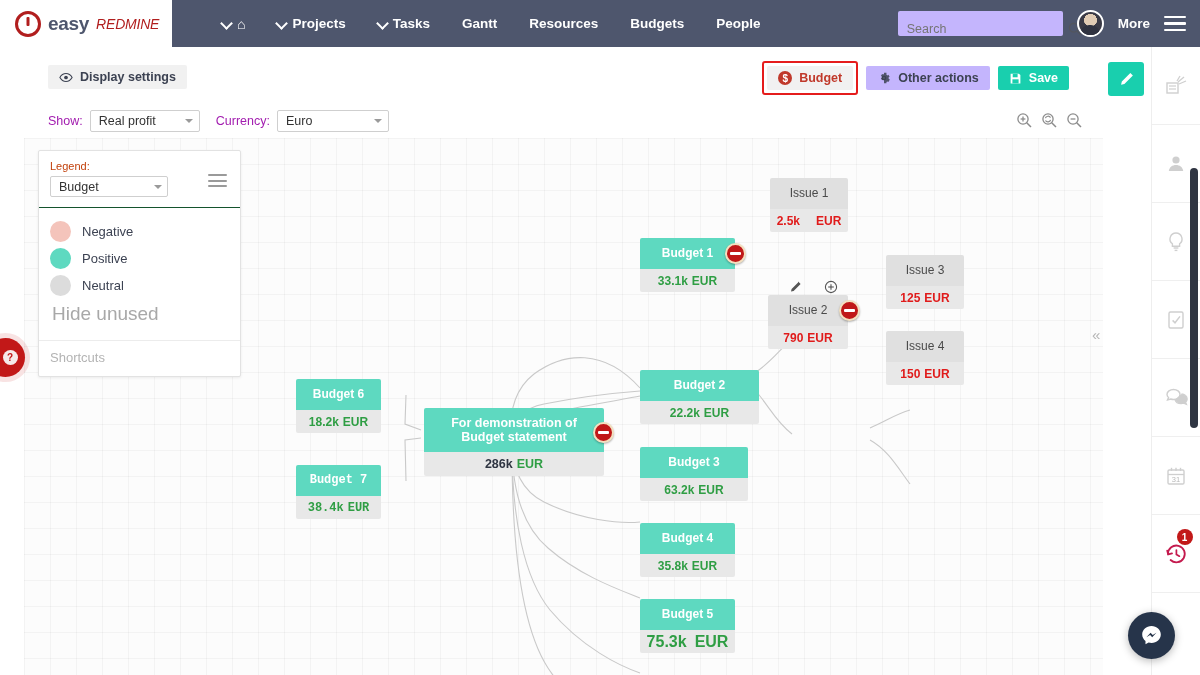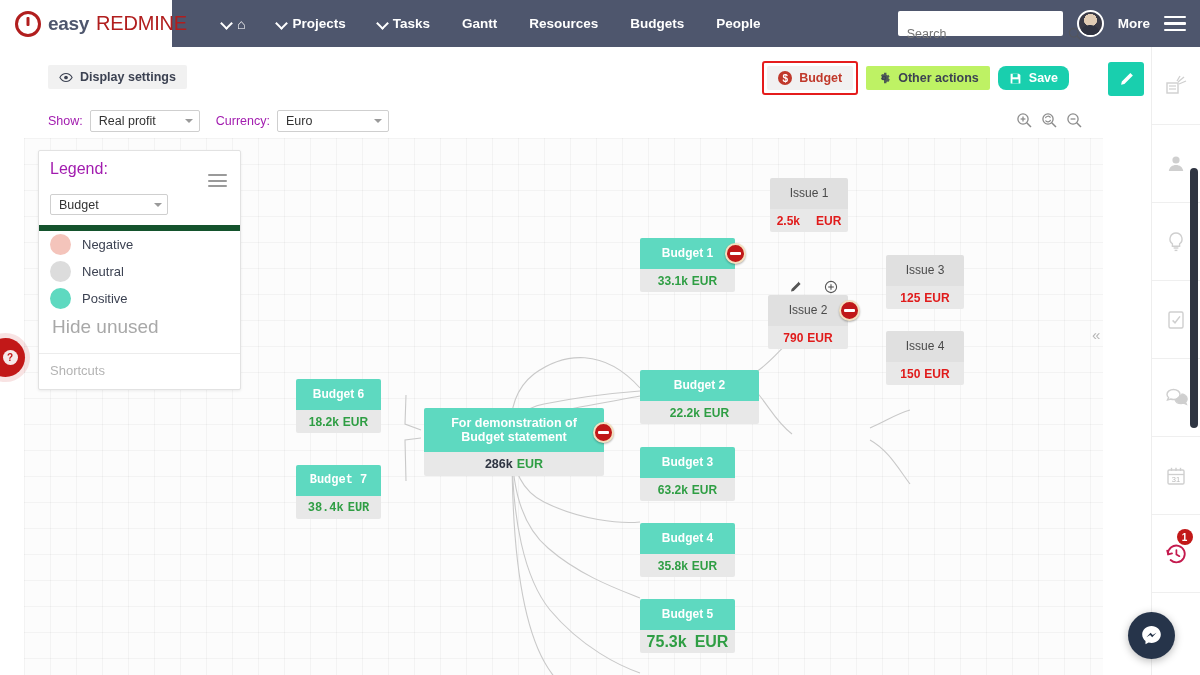--- a/index.html
+++ b/index.html
@@ -23,21 +23,21 @@
   .brand-logo {
     width: 26px; height: 26px; border-radius: 50%;
     border: 3px solid #b11e1e; position: relative; flex: none;
   }
   .brand-logo:after {
     content: ""; position: absolute; left: 50%; top: 3px;
     transform: translateX(-50%);
     width: 3px; height: 9px; background: #b11e1e; border-radius: 1px;
   }
   .brand-easy { font-size: 19px; font-weight: bold; color: #4e566d; letter-spacing: -.3px; }
-  .brand-redmine { font-size: 20px; color: #b11e1e; letter-spacing: -.2px; }
+  .brand-redmine { font-size: 14px; color: #b11e1e; letter-spacing: -.2px; font-style: italic; }
 
   .nav-items { display: flex; align-items: center; height: 47px; padding-left: 14px; gap: 0; }
   .nav-item {
     display: flex; align-items: center; gap: 6px;
     color: #fff; font-size: 13.5px; font-weight: bold;
     padding: 0 16px; height: 47px; cursor: pointer; white-space: nowrap;
   }
   .chev { display: inline-block; width: 9px; height: 9px; position: relative; flex: none; }
   .chev:after {
     content: ""; position: absolute; left: 0; top: 0;
@@ -45,22 +45,22 @@
     border-right: 2px solid #fff; border-bottom: 2px solid #fff;
     transform: rotate(45deg);
   }
   .home-ico { font-size: 14px; line-height: 1; }
 
   .nav-right {
     margin-left: auto; display: flex; align-items: center; gap: 14px;
     padding-right: 14px; height: 47px;
   }
   .searchbox {
-    width: 165px; height: 25px; background: #ffffff; border-radius: 2px;
-    display: flex; align-items: flex-start; padding: 16px 6px 0 9px;
+    width: 165px; height: 25px; background: #c4b5fd; border-radius: 2px;
+    display: flex; align-items: flex-end; padding: 16px 6px 0 9px;
   }
   .searchbox input {
     border: 0; outline: 0; flex: 1; font-size: 12.5px;
     color: #555; font-family: "Liberation Sans", sans-serif; background: transparent;
   }
   .search-ico { width: 14px; height: 14px; flex: none; opacity: .65; }
   .avatar {
     width: 27px; height: 27px; border-radius: 50%;
     background: radial-gradient(circle at 50% 36%, #e0cbb4 0 34%, #3a3a46 35% 100%);
     border: 2px solid #fff; overflow: hidden; position: relative; flex: none;
@@ -84,22 +84,22 @@
   .eye-ico { width: 14px; height: 11px; }
 
   .actions { position: absolute; right: 34px; top: 14px; display: flex; align-items: center; gap: 8px; }
   .budget-wrap { border: 2px solid #e51c1c; border-radius: 3px; padding: 3px; }
   .btn {
     height: 24px; display: flex; align-items: center; gap: 7px;
     padding: 0 11px; border-radius: 2px; font-size: 12.5px;
     font-weight: bold; cursor: pointer; white-space: nowrap;
   }
   .btn-budget { background: #f1f1f1; color: #c0392b; }
-  .btn-other { background: #bef264; color: #3c4252; }
-  .btn-save { background: #19cfae; color: #fff; border-radius: 8px; }
+  .btn-other { background: #c4b5fd; color: #3c4252; }
+  .btn-save { background: #19cfae; color: #fff; }
   .circ-dollar {
     width: 14px; height: 14px; border-radius: 50%; background: #c0392b;
     color: #fff; font-size: 10px; font-weight: bold;
     display: flex; align-items: center; justify-content: center; flex: none;
   }
   .gear-ico { width: 14px; height: 14px; flex: none; }
   .disk-ico { width: 13px; height: 13px; flex: none; }
 
   .edit-fab {
     position: absolute; left: 1108px; top: 62px; width: 36px; height: 34px;
@@ -170,33 +170,33 @@
   }
   .hover-tools div { cursor: pointer; width: 14px; height: 14px; }
 
   
   .legend {
     position: absolute; left: 38px; top: 150px; width: 203px;
     background: #fff; border: 1px solid #e2e2e2; border-radius: 2px;
     box-shadow: 0 1px 3px rgba(0,0,0,.07);
   }
   .legend-top { padding: 9px 11px 10px; position: relative; }
-  .legend-title { font-size: 16px; color: #a21caf; margin-bottom: 16px; }
+  .legend-title { font-size: 11px; color: #c2410c; margin-bottom: 4px; }
   .legend-select {
     width: 118px; height: 21px; border: 1px solid #cfcfcf; border-radius: 2px;
     display: flex; align-items: center; padding: 0 5px 0 8px;
     font-size: 12.5px; color: #333; cursor: pointer;
   }
   .legend-select span:first-child { flex: 1; }
   .legend-burger {
     position: absolute; right: 13px; top: 23px; width: 19px;
     display: flex; flex-direction: column; gap: 3.5px; cursor: pointer;
   }
   .legend-burger i { height: 2px; background: #9a9a9a; border-radius: 1px; }
-  .legend-body { border-top: 6px solid #14532d; padding: 0 11px 6px; }
+  .legend-body { border-top: 1px solid #14532d; padding: 10px 11px 6px; }
   .legend-row {
     display: flex; align-items: center; gap: 11px; height: 27px;
     font-size: 13px; color: #3c4252; cursor: pointer;
   }
   .legend-dot { width: 21px; height: 21px; border-radius: 50%; flex: none; }
   .legend-hide { font-size: 19px; color: #a8a8a8; margin: 4px 0 9px 2px; cursor: pointer; }
   .legend-foot {
     border-top: 1px solid #ececec; padding: 9px 11px 11px;
     font-size: 13px; color: #b3b3b3; cursor: pointer;
   }
@@ -447,21 +447,21 @@
     </div>
 
     <div class="node pos" style="left:616px; top:232px; width:119px;">
       <div class="node-head" style="height:31px; font-size:12px;">Budget 2</div>
       <div class="node-val" style="height:23px; font-size:12px; gap:4px;">
         <span>22.2k</span>
         <span>EUR</span>
       </div>
     </div>
 
-    <div class="node pos" style="left:616px; top:309px; width:95px;">
+    <div class="node pos" style="left:616px; top:309px; width:108px;">
       <div class="node-head" style="height:31px; font-size:12px;">Budget 3</div>
       <div class="node-val" style="height:23px; font-size:12px; gap:4px;">
         <span>63.2k</span>
         <span>EUR</span>
       </div>
     </div>
 
     <div class="node pos" style="left:616px; top:385px; width:95px;">
       <div class="node-head" style="height:31px; font-size:12px;">Budget 4</div>
       <div class="node-val" style="height:23px; font-size:12px; gap:4px;">
@@ -556,26 +556,26 @@
           <i></i>
           <i></i>
         </div>
     </div>
     <div class="legend-body">
       <div class="legend-row">
         <span class="legend-dot" style="background:#f4c4bb"></span>
         <span>Negative</span>
       </div>
       <div class="legend-row">
+        <span class="legend-dot" style="background:#5ed9c0"></span>
+        <span>Positive</span>
+      </div>
+      <div class="legend-row">
         <span class="legend-dot" style="background:#dcdcdc"></span>
         <span>Neutral</span>
-      </div>
-      <div class="legend-row">
-        <span class="legend-dot" style="background:#5ed9c0"></span>
-        <span>Positive</span>
       </div>
       <div class="legend-hide">Hide unused</div>
     </div>
     <div class="legend-foot">Shortcuts</div>
   </div>
 
   <div class="collapse-arrow">«</div>
 
   <div class="help-tab">
     <span>?</span>

